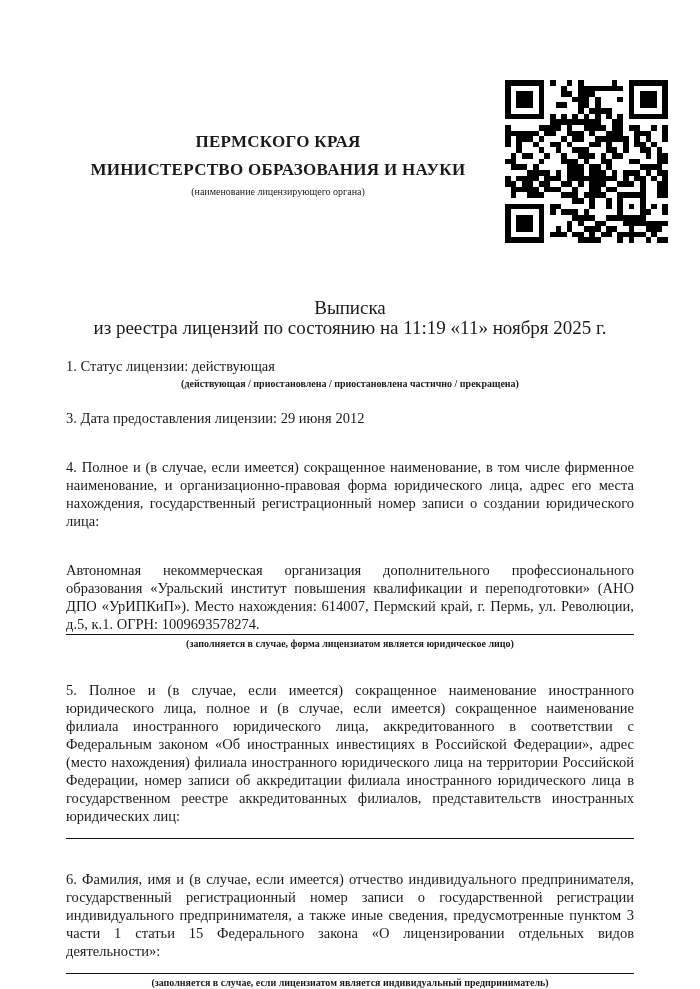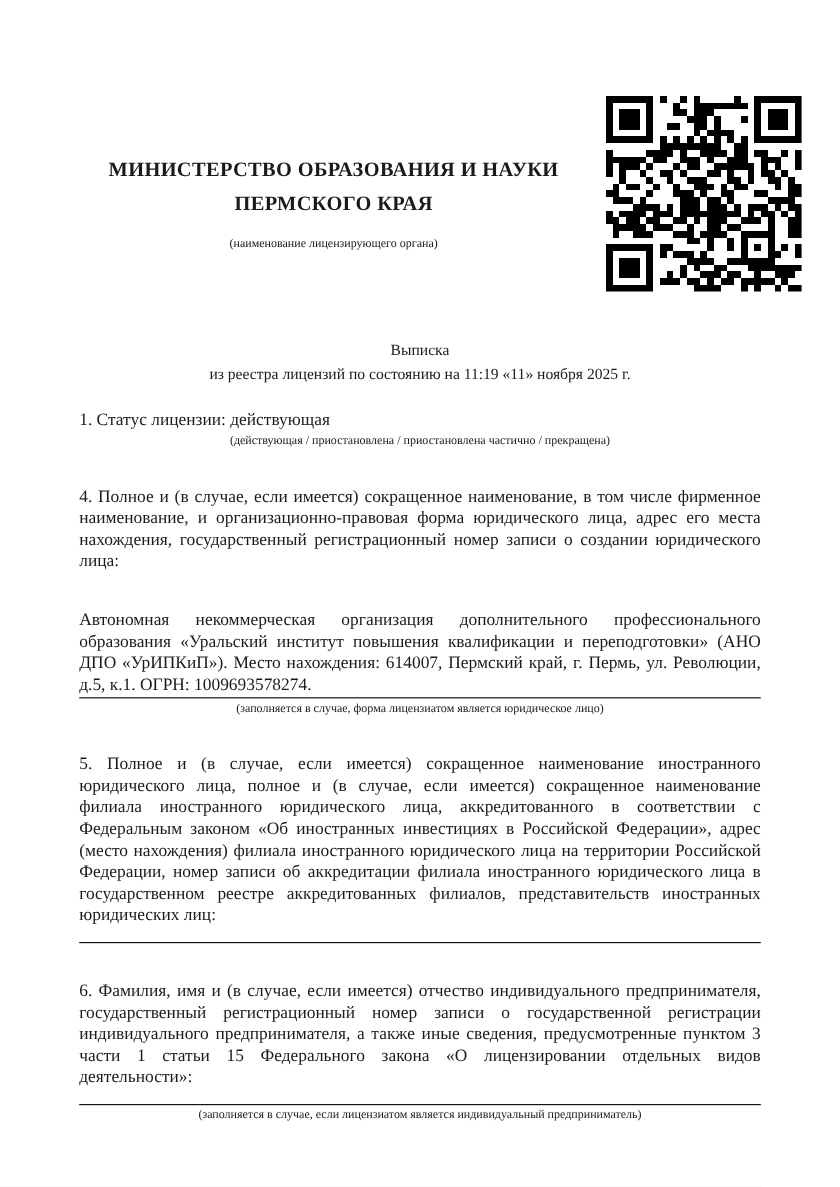--- a/index.html
+++ b/index.html
@@ -22,51 +22,52 @@
   }
   .h-line {
     font-size: 17px;
     font-weight: bold;
     line-height: 28px;
     letter-spacing: 0.3px;
   }
   .h-cap {
     font-size: 10px;
     line-height: 13px;
-    margin-top: 13px;
+    margin-top: 1px;
   }
 
   .qr-box {
     position: absolute;
     top: 80px;
     left: 505px;
     width: 163px;
     height: 163px;
     background: #fff;
   }
 
   .doc-title {
-    margin-top: 72px;
+    margin-top: 100px;
     text-align: center;
-    font-size: 13px;
+    font-size: 19px;
     line-height: 20px;
   }
 
   .item {
     margin-top: 19px;
     font-size: 14.5px;
     line-height: 18px;
   }
   .item.first { }
   .para { text-align: justify; margin-top: 31px; }
   .item-cap {
     font-size: 10px;
     line-height: 13px;
     text-align: center;
     margin-top: 2px;
+    font-weight: bold;
   }
   .blank-line { height: 12px; }
   .rule {
     border-top: 1.6px solid #141414;
     margin-top: 1px;
   }
 </style>
 </head>
 <body>
 
@@ -514,36 +515,39 @@
         <rect x="22" y="28" width="1" height="1"></rect>
         <rect x="25" y="28" width="1" height="1"></rect>
         <rect x="27" y="28" width="1" height="1"></rect>
         <rect x="28" y="28" width="1" height="1"></rect>
       </svg>
   </div>
 
   <div class="content">
 
     <div class="header-block">
+      <div class="h-line">ПЕРМСКОГО КРАЯ</div>
       <div class="h-line">МИНИСТЕРСТВО ОБРАЗОВАНИЯ И НАУКИ</div>
-      <div class="h-line">ПЕРМСКОГО КРАЯ</div>
       <div class="h-cap">(наименование лицензирующего органа)</div>
     </div>
 
     <div class="doc-title">
       <div>Выписка</div>
       <div>из реестра лицензий по состоянию на 11:19 «11» ноября 2025 г.</div>
     </div>
 
     <div class="item first">
       <div>1. Статус лицензии: действующая</div>
       <div class="item-cap">(действующая / приостановлена / приостановлена частично / прекращена)</div>
     </div>
 
 
+    <div class="item">
+      <div>3. Дата предоставления лицензии: 29 июня 2012</div>
+    </div>
 
     <div class="item">
       <div class="para">4. Полное и (в случае, если имеется) сокращенное наименование, в том числе фирменное наименование, и организационно-правовая форма юридического лица, адрес его места нахождения, государственный регистрационный номер записи о создании юридического лица:</div>
       <div class="para">Автономная некоммерческая организация дополнительного профессионального образования «Уральский институт повышения квалификации и переподготовки» (АНО ДПО «УрИПКиП»). Место нахождения: 614007, Пермский край, г. Пермь, ул. Революции, д.5, к.1. ОГРН: 1009693578274.</div>
       <div class="rule"></div>
       <div class="item-cap">(заполняется в случае, форма лицензиатом является юридическое лицо)</div>
     </div>
 
     <div class="item">
       <div class="para">5. Полное и (в случае, если имеется) сокращенное наименование иностранного юридического лица, полное и (в случае, если имеется) сокращенное наименование филиала иностранного юридического лица, аккредитованного в соответствии с Федеральным законом «Об иностранных инвестициях в Российской Федерации», адрес (место нахождения) филиала иностранного юридического лица на территории Российской Федерации, номер записи об аккредитации филиала иностранного юридического лица в государственном реестре аккредитованных филиалов, представительств иностранных юридических лиц:</div>

